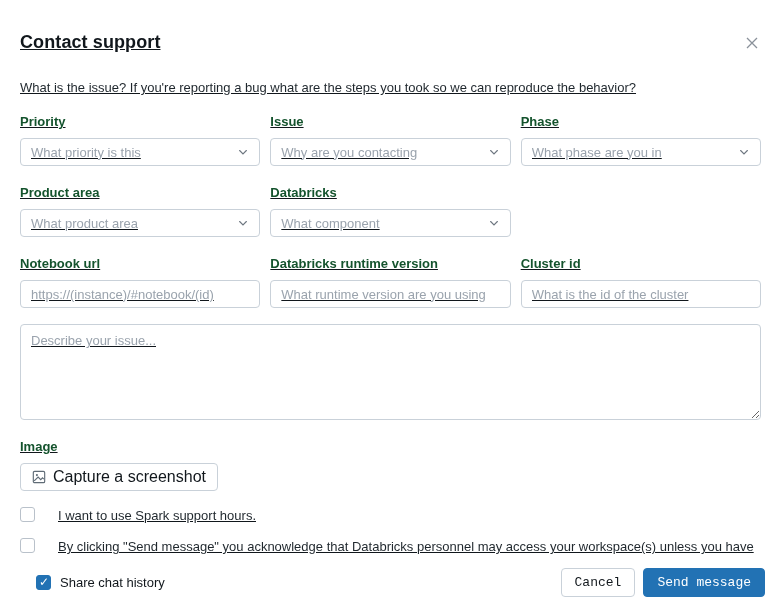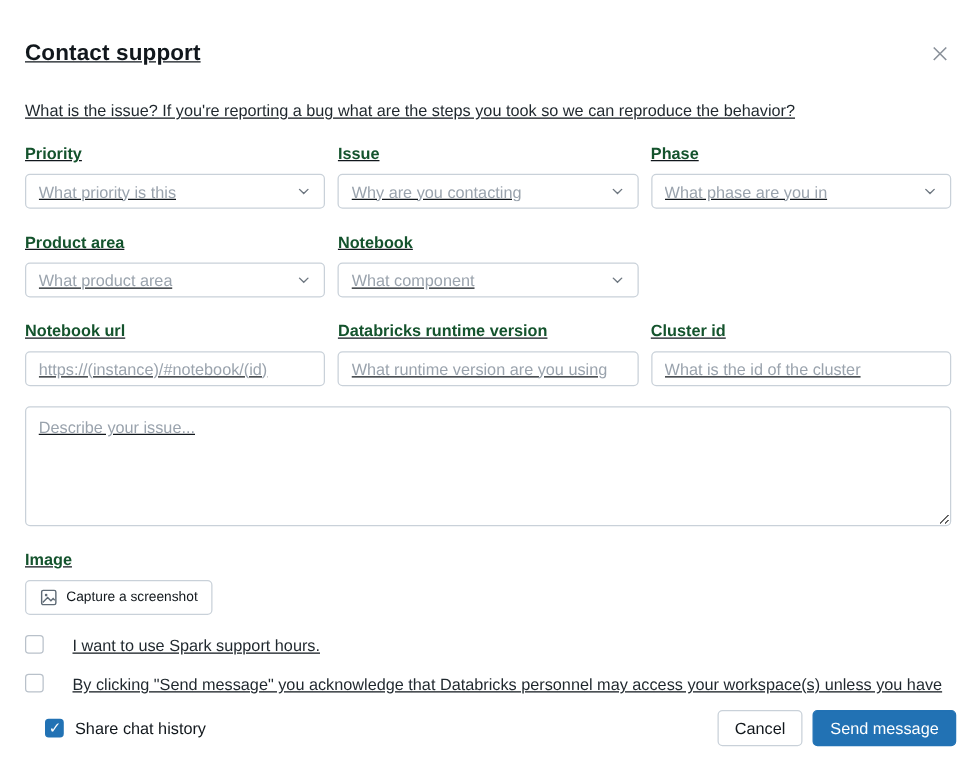--- a/index.html
+++ b/index.html
@@ -34,21 +34,21 @@
     border: 1px solid #c9d1d9; border-radius: 4px; resize: both;
     font-family: "Liberation Sans", "DejaVu Sans", sans-serif; font-size: 13px;
     padding: 8px 10px; color: #11171c;
   }
   .issue-textarea::placeholder { color: #9aa3ad; opacity: 1; }
 
   .image-section { margin-top: 19px; }
   .capture-btn {
     margin-top: 9px; display: inline-flex; align-items: center; gap: 7px;
     height: 28px; padding: 0 11px; background: #fff; border: 1px solid #c9d1d9;
-    border-radius: 4px; font-size: 11px; color: #11171c; cursor: pointer;
+    border-radius: 4px; font-size: 16px; color: #11171c; cursor: pointer;
     font-family: "Liberation Sans", "DejaVu Sans", sans-serif;
   }
 
   .checkbox-row { display: flex; align-items: flex-start; gap: 23px; margin-top: 15px; font-size: 13px; color: #1f272d; line-height: 1.55; }
   .checkbox {
     flex: none; width: 15px; height: 15px; border: 1px solid #b9c1ca; border-radius: 3px;
     background: #fff; margin-top: 1px; cursor: pointer; position: relative;
   }
   .checkbox.checked { background: #2272b4; border-color: #2272b4; }
   .checkbox.checked::after {
@@ -56,21 +56,21 @@
   }
   .checkbox-label { cursor: default; }
 
   .modal-footer {
     position: absolute; left: 0; right: 0; bottom: 0; height: 54px; background: #fff;
     display: flex; align-items: center; justify-content: space-between; padding: 0 16px 6px 36px;
   }
   .footer-left { display: flex; align-items: center; gap: 9px; font-size: 13px; }
   .footer-buttons { display: flex; align-items: center; gap: 8px; }
   .btn { height: 29px; padding: 0 13px; border-radius: 4px; font-size: 13px; cursor: pointer;
-         font-family: Liberation Sans, sans-serif; }
+         font-family: Liberation Mono, monospace; }
   .btn-secondary { background: #fff; border: 1px solid #c9d1d9; color: #11171c; }
   .btn-primary { background: #2272b4; border: 1px solid #2272b4; color: #fff; }
 </style>
 </head>
 <body>
 
 <div class="content">
 
   <div class="modal-header">
     <h1 class="modal-title">Contact support</h1>
@@ -127,21 +127,21 @@
       <div class="select-box">
         <span class="select-placeholder">What product area</span>
         <span class="chevron">
           <svg width="12" height="12" viewBox="0 0 16 16">
               <path d="M3.5 6 L8 10.5 L12.5 6" stroke="#6e7781" stroke-width="1.5" fill="none" stroke-linecap="round"></path>
             </svg>
         </span>
       </div>
     </div>
     <div>
-      <label class="field-label">Notebook</label>
+      <label class="field-label">Databricks</label>
       <div class="select-box">
         <span class="select-placeholder">What component</span>
         <span class="chevron">
           <svg width="12" height="12" viewBox="0 0 16 16">
               <path d="M3.5 6 L8 10.5 L12.5 6" stroke="#6e7781" stroke-width="1.5" fill="none" stroke-linecap="round"></path>
             </svg>
         </span>
       </div>
     </div>
     <div></div>

